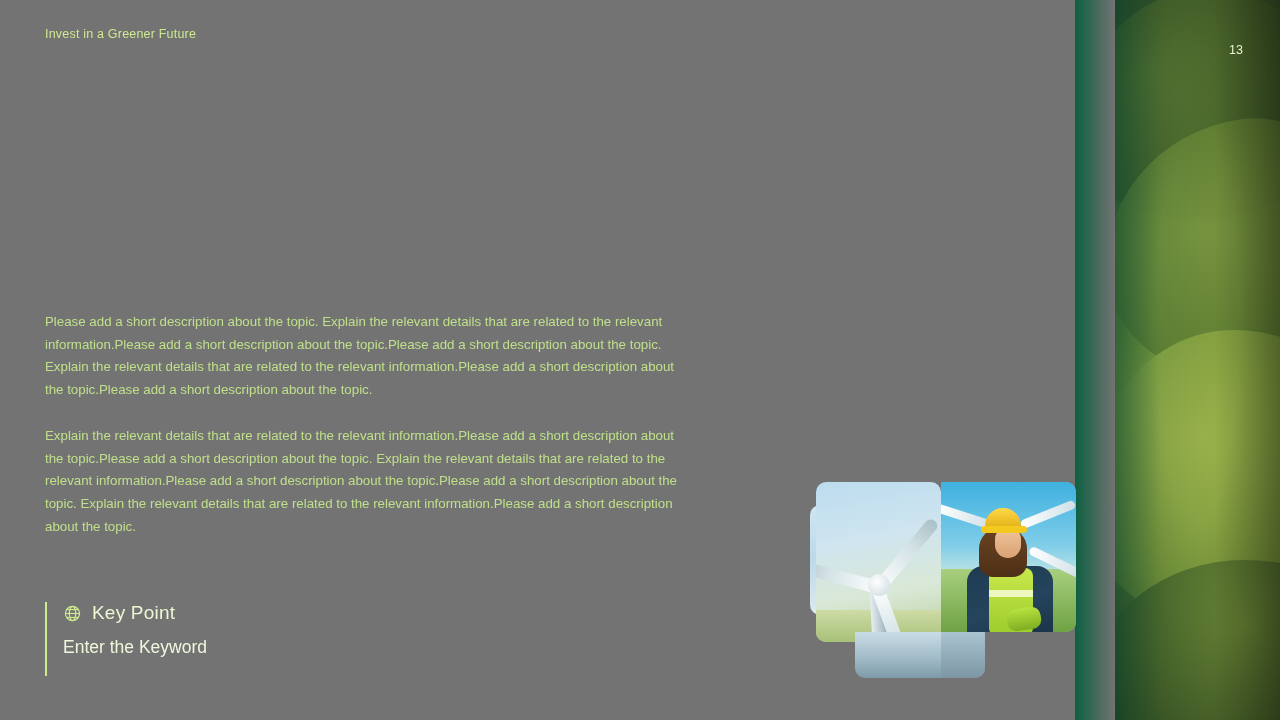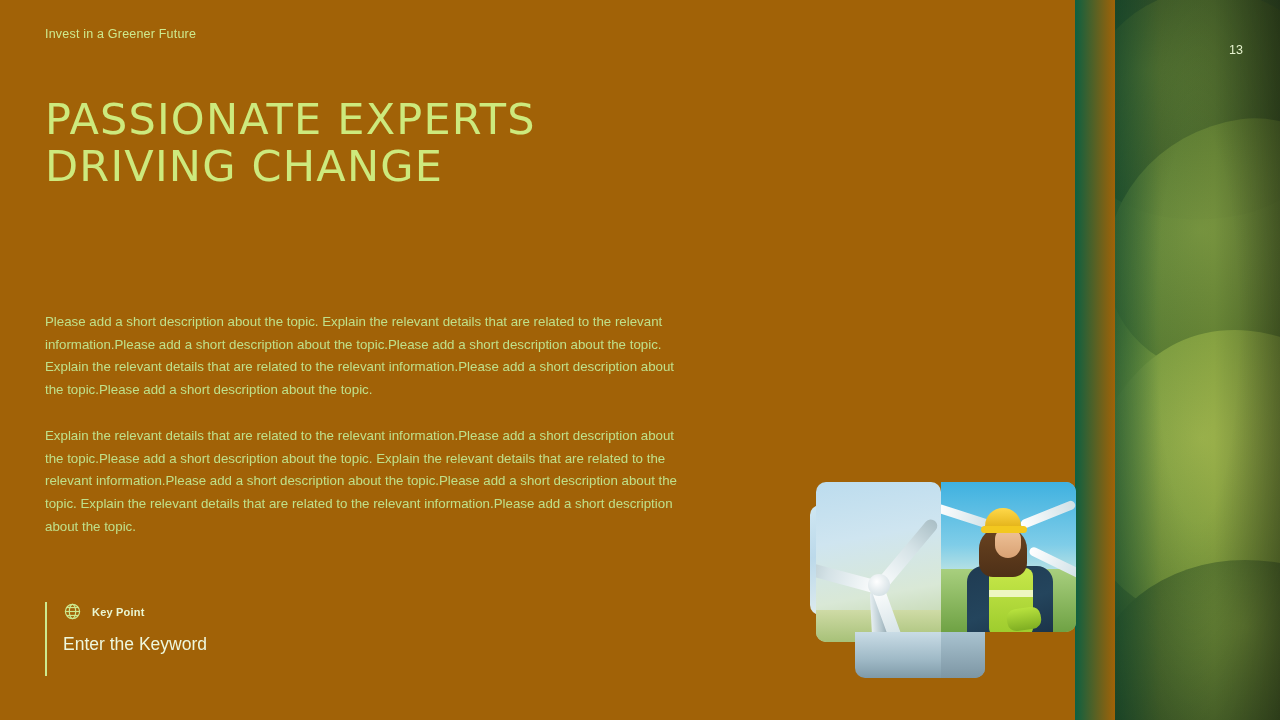--- a/index.html
+++ b/index.html
@@ -4,21 +4,21 @@
 <style>
   * { margin:0; padding:0; box-sizing:border-box; }
   html,body { width:1280px; height:720px; overflow:hidden; }
   body {
     font-family:"Liberation Sans", sans-serif;
     background:#0d6041;
     position:relative;
   }
   .slide {
     position:absolute; inset:0;
-    background:#a16207;
+    background:#737373;
     overflow:hidden;
   }
 
   
   .photo-strip {
     position:absolute; top:0; right:0; width:165px; height:720px;
     overflow:hidden;
   }
   .photo-strip .layer-base {
     position:absolute; inset:0;
@@ -96,21 +96,21 @@
     position:absolute; left:45px; top:602px; width:330px;
     padding-left:18px;
   }
   .keypoint .bar {
     position:absolute; left:0; top:0; width:2px; height:74px;
     background:#cdea8f;
   }
   .kp-row { display:flex; align-items:center; gap:10px; }
   .kp-icon { width:19px; height:19px; flex:none; color:#cdea8f; }
   .kp-label {
-    font-size:11px; font-weight:bold; color:#eaf7d2; letter-spacing:.2px;
+    font-size:19px; font-weight:normal; color:#eaf7d2; letter-spacing:.2px;
   }
   .kp-keyword {
     margin-top:13px; font-size:17.5px; color:#eef8dd; font-weight:400;
   }
 
   
   .puzzle {
     position:absolute; left:810px; top:482px; width:265px; height:196px;
   }
   .pz {
@@ -250,21 +250,20 @@
     <div class="hill3"></div>
     <div class="hill4"></div>
     <div class="shade"></div>
     <div class="vign"></div>
   </div>
   <div class="strip-edge"></div>
 
   <div class="eyebrow">Invest in a Greener Future</div>
   <div class="page-num">13</div>
 
-  <h1 class="title">Passionate Experts Driving Change</h1>
 
   <div class="body">
     <p>Please add a short description about the topic. Explain the relevant details that are related to the relevant information.Please add a short description about the topic.Please add a short description about the topic. Explain the relevant details that are related to the relevant information.Please add a short description about the topic.Please add a short description about the topic.</p>
     <p>Explain the relevant details that are related to the relevant information.Please add a short description about the topic.Please add a short description about the topic. Explain the relevant details that are related to the relevant information.Please add a short description about the topic.Please add a short description about the topic. Explain the relevant details that are related to the relevant information.Please add a short description about the topic.</p>
   </div>
 
   <div class="keypoint">
     <div class="bar"></div>
     <div class="kp-row">
       <span class="kp-icon">

